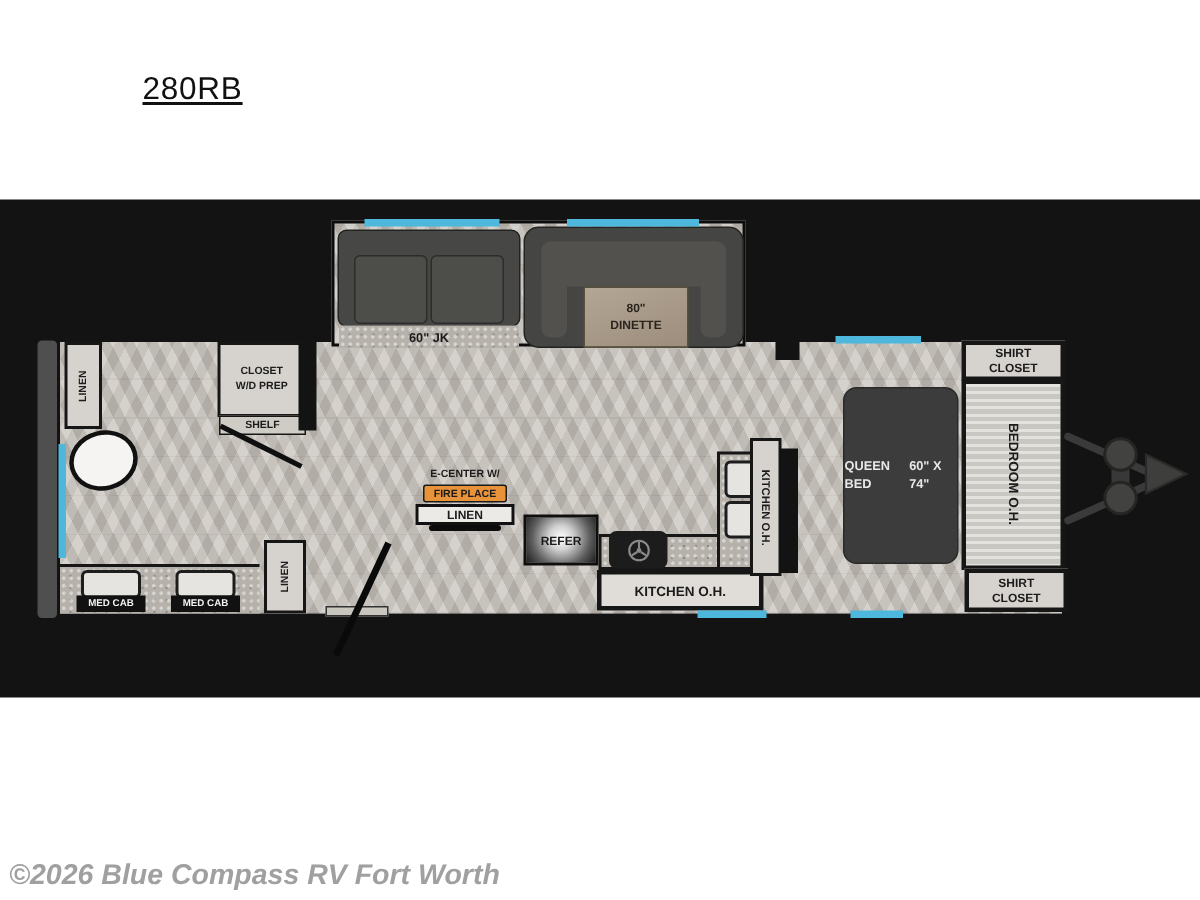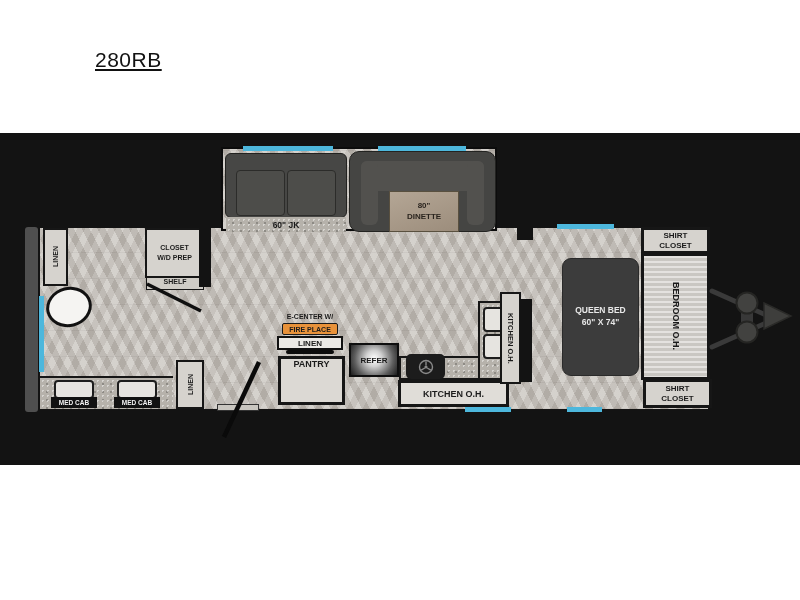--- a/index.html
+++ b/index.html
@@ -7,21 +7,21 @@
         font-family:"Liberation Sans",sans-serif;}
   .abs{position:absolute;}
   .model-title{left:95px;top:48px;font-size:21px;color:#111;letter-spacing:.5px;text-decoration:underline;}
   .band{left:0;top:133px;width:800px;height:332px;background:#131313;}
   .floor{background-color:#c7c3bd;
     background-image:
       repeating-linear-gradient(63deg, rgba(255,255,255,.16) 0 7px, rgba(118,110,102,.16) 7px 14px),
       repeating-linear-gradient(-63deg, rgba(255,255,255,.10) 0 7px, rgba(118,110,102,.13) 7px 14px),
       repeating-linear-gradient(0deg, rgba(90,85,78,.10) 0 1px, transparent 1px 26px);}
   .cab{background:#d6d3ce;border:2px solid #161616;box-sizing:border-box;
-       display:flex;justify-content:center;text-align:center;
+       display:flex;align-items:center;justify-content:center;text-align:center;
        color:#1b1b1b;font-weight:bold;}
   .counter{background-color:#b6b2ab;
     background-image:radial-gradient(rgba(255,255,255,.45) 1px, transparent 1px),
                      radial-gradient(rgba(0,0,0,.22) 1px, transparent 1px);
     background-size:5px 5px,8px 8px;background-position:0 0,3px 2px;box-sizing:border-box;}
   .lbl{display:flex;align-items:center;justify-content:center;text-align:center;
        color:#1b1b1b;font-weight:bold;}
   .vtext{writing-mode:vertical-rl;}
   .vtext-ccw{writing-mode:vertical-rl;transform:rotate(180deg);}
   .window{background:#4db7dc;}
@@ -114,23 +114,20 @@
   <div class="abs lbl" style="left:282px;top:323px;width:56px;height:12px;background:#e8923a;border:1px solid #1a1a1a;
               box-sizing:border-box;font-size:7px;border-radius:2px;">
     <span>FIRE PLACE</span>
   </div>
   <div class="abs lbl" style="left:277px;top:336px;width:66px;height:14px;background:#eceae6;border:2px solid #111;
               box-sizing:border-box;font-size:8px;">
     <span>LINEN</span>
   </div>
   <div class="abs" style="left:286px;top:350px;width:48px;height:4px;background:#0c0c0c;border-radius:2px;"></div>
 
-  <div class="abs cab" style="left:278px;top:356px;width:67px;height:49px;font-size:9px;border-width:3px;background:#dcd9d4;">
-    <span>PANTRY</span>
-  </div>
   <div class="abs refer lbl" style="left:349px;top:343px;width:50px;height:34px;font-size:8px;">
     <span>REFER</span>
   </div>
 
   <div class="abs counter" style="left:399px;top:356px;width:131px;height:24px;border:2px solid #161616;"></div>
   <div class="abs" style="left:406px;top:354px;width:39px;height:25px;background:#1c1c1c;border-radius:5px;
               display:flex;align-items:center;justify-content:center;">
     <svg width="16" height="16" viewBox="0 0 16 16">
       <circle cx="8" cy="8" r="6.5" fill="none" stroke="#8a8a8a" stroke-width="1.4"></circle>
       <circle cx="8" cy="8" r="1.6" fill="#8a8a8a"></circle>
@@ -143,21 +140,21 @@
   <div class="abs counter" style="left:478px;top:301px;width:43px;height:79px;border:2px solid #161616;"></div>
   <div class="abs sinkbox" style="left:483px;top:307px;width:23px;height:25px;"></div>
   <div class="abs sinkbox" style="left:483px;top:334px;width:23px;height:25px;"></div>
   <div class="abs cab" style="left:500px;top:292px;width:21px;height:92px;font-size:7.5px;">
     <span class="vtext">KITCHEN O.H.</span>
   </div>
   <div class="abs wall" style="left:520px;top:299px;width:12px;height:83px;"></div>
   <div class="abs wall" style="left:517px;top:225px;width:16px;height:15px;"></div>
 
   <div class="abs bed" style="left:562px;top:258px;width:77px;height:118px;display:flex;align-items:center;justify-content:center;
-              flex-direction:column;color:#e8e8e8;font-weight:bold;font-size:8.5px;line-height:1.4;text-align:center;">
+              flex-direction:row;color:#e8e8e8;font-weight:bold;font-size:8.5px;line-height:1.4;text-align:left;">
     <span>QUEEN BED</span>
     <span>60" X 74"</span>
   </div>
   <div class="abs cab streaks" style="left:641px;top:253px;width:69px;height:127px;font-size:9px;border-width:3px;">
     <span class="vtext">BEDROOM O.H.</span>
   </div>
   <div class="abs cab" style="left:641px;top:227px;width:69px;height:27px;font-size:8px;flex-direction:column;line-height:1.2;border-width:3px;">
     <span>SHIRT</span>
     <span>CLOSET</span>
   </div>
@@ -174,14 +171,15 @@
     <line x1="147" y1="284" x2="201" y2="311" stroke="#0f0f0f" stroke-width="3.5"></line>
     <line x1="259" y1="362" x2="224" y2="437" stroke="#0a0a0a" stroke-width="4.5"></line>
     <line x1="712" y1="291" x2="766" y2="315" stroke="#3a3a3a" stroke-width="5" stroke-linecap="round"></line>
     <line x1="712" y1="347" x2="766" y2="323" stroke="#3a3a3a" stroke-width="5" stroke-linecap="round"></line>
     <rect x="741" y="312" width="12" height="14" fill="#383838"></rect>
     <circle cx="747" cy="303" r="10.5" fill="#424240" stroke="#252523" stroke-width="2"></circle>
     <circle cx="747" cy="332" r="10.5" fill="#424240" stroke="#252523" stroke-width="2"></circle>
     <path d="M764,303 L791,316 L764,329 Z" fill="#3e3e3c" stroke="#2a2a28" stroke-width="1.5"></path>
   </svg>
 
+  <div class="abs copyright">©2026 Blue Compass RV Fort Worth</div>
 
 </div>
 
 </body></html>

